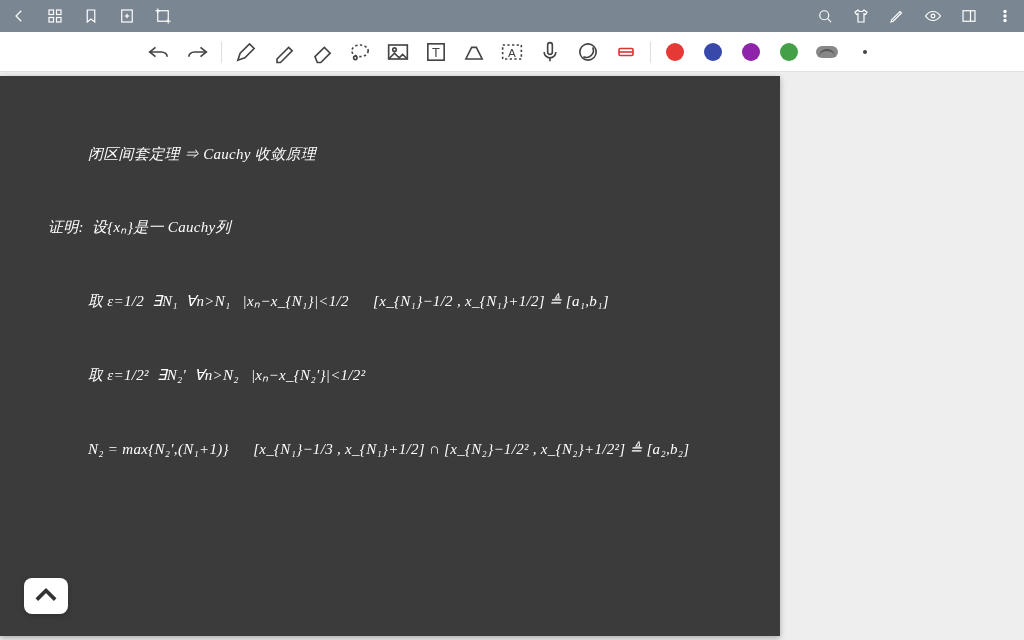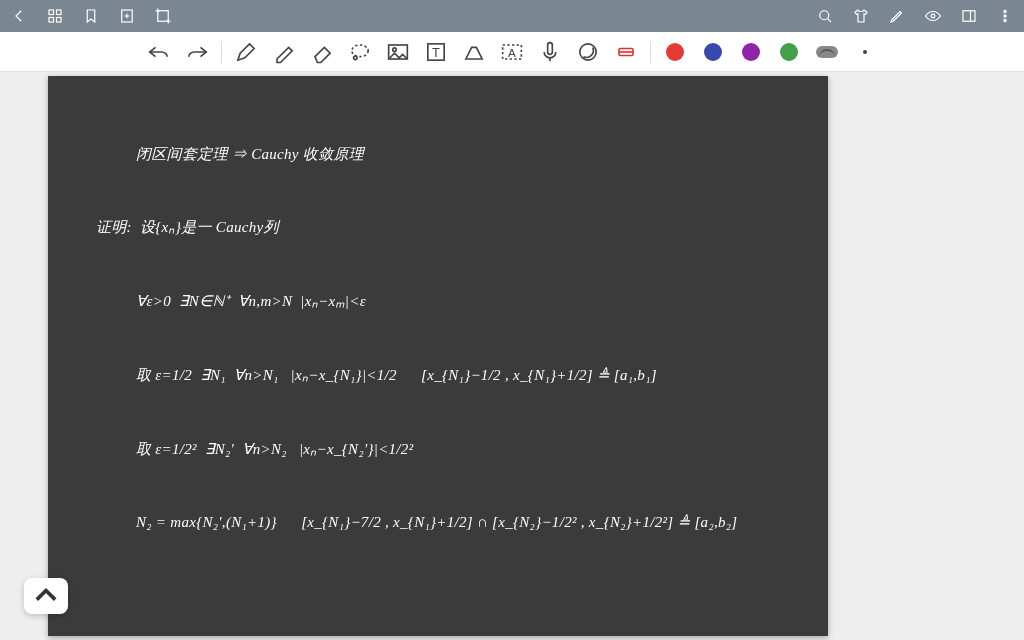--- a/index.html
+++ b/index.html
@@ -45,21 +45,21 @@
   .swatch.gray::after { content:""; position:absolute; left:3px; top:3px; width:16px; height:6px; border-top:2px solid #555; border-radius:50% 50% 0 0 / 100% 100% 0 0; }
   .dot { width:4px; height:4px; background:#444; border-radius:50%; }
 
   
   .stage {
     width: 828px;
     height: calc(640px - 32px - 40px);
     background: #eeeeee;
     position: relative;
     display: flex;
-    justify-content: flex-end;
+    justify-content: flex-start;
   }
   .page {
     margin-top: 4px;
     width: 780px;
     height: 560px;
     background: #3b3b3b;
     color: #fff;
     box-shadow: 0 2px 6px rgba(0,0,0,.3);
     padding: 20px 28px 20px 48px;
     font-family: "Segoe Script","Comic Sans MS",cursive;
@@ -265,24 +265,23 @@
     </div>
   <div class="tool">
       <div class="dot"></div>
     </div>
 </div>
 
 <div class="stage">
   <div class="page">
     <span class="t i1">闭区间套定理 ⇒ Cauchy 收敛原理</span>
     <span class="t i0">证明:  设{xₙ}是一 Cauchy列</span>
-    <span class="t i1">∀ε&gt;0  ∃N∈ℕ⁺  ∀n,m&gt;N  |xₙ−xₘ|&lt;ε</span>
     <span class="t i1">取 ε=1/2  ∃N₁  ∀n&gt;N₁   |xₙ−x_{N₁}|&lt;1/2      [x_{N₁}−1/2 , x_{N₁}+1/2] ≜ [a₁,b₁]</span>
     <span class="t i1">取 ε=1/2²  ∃N₂'  ∀n&gt;N₂   |xₙ−x_{N₂'}|&lt;1/2²</span>
-    <span class="t i1">N₂ = max{N₂',(N₁+1)}      [x_{N₁}−7/2 , x_{N₁}+1/2] ∩ [x_{N₂}−1/2² , x_{N₂}+1/2²] ≜ [a₂,b₂]</span>
+    <span class="t i1">N₂ = max{N₂',(N₁+1)}      [x_{N₁}−1/3 , x_{N₁}+1/2] ∩ [x_{N₂}−1/2² , x_{N₂}+1/2²] ≜ [a₂,b₂]</span>
     <div class="gap"></div>
     
     
     
     
     
     
     
     
     

